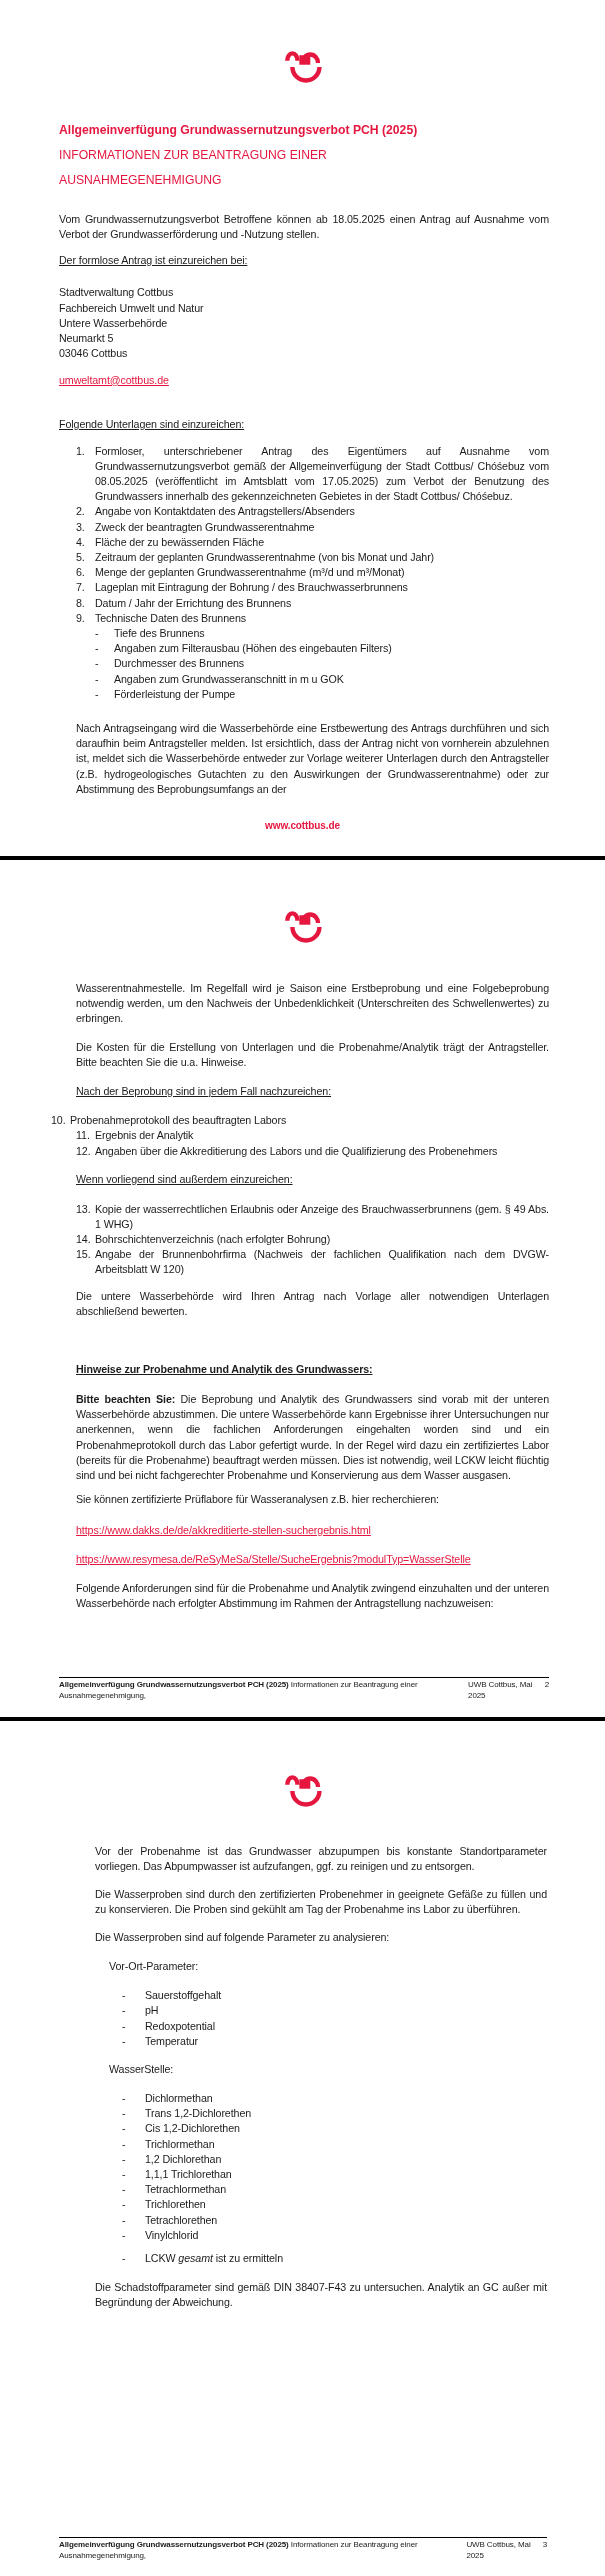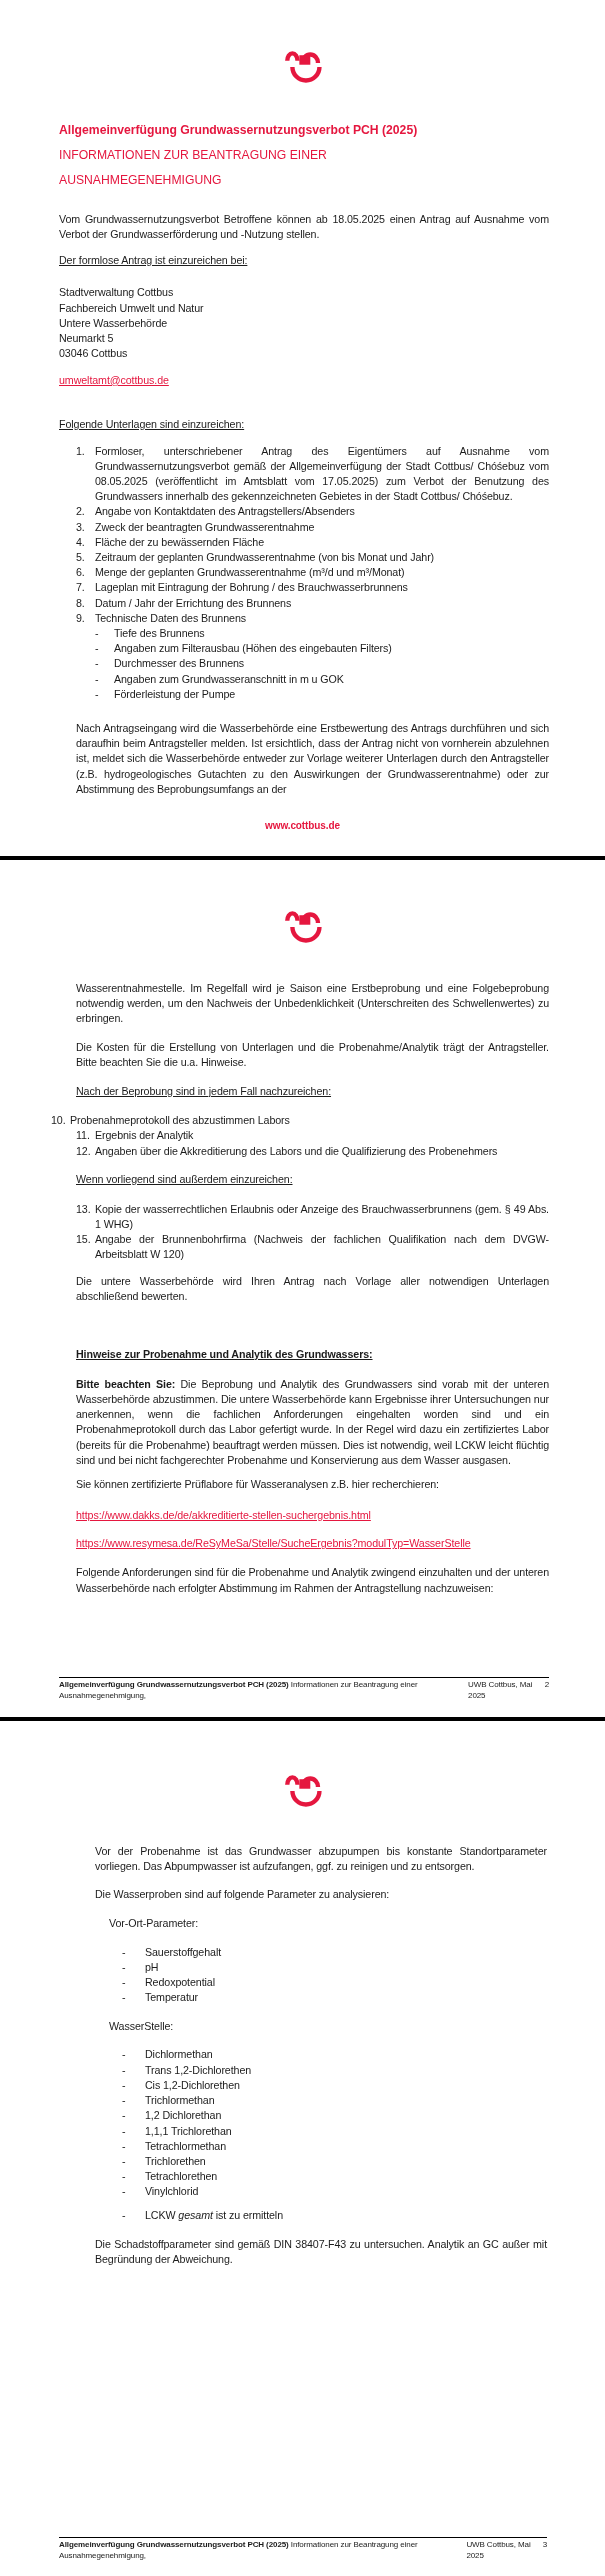--- a/index.html
+++ b/index.html
@@ -145,40 +145,43 @@
 
   <p class="m2 just" style="margin-top:37px;">Wasserentnahmestelle. Im Regelfall wird je Saison eine Erstbeprobung und eine Folgebeprobung notwendig werden, um den Nachweis der Unbedenklichkeit (Unterschreiten des Schwellenwertes) zu erbringen.</p>
 
   <p class="m2 just" style="margin-top:13.7px;">Die Kosten für die Erstellung von Unterlagen und die Probenahme/Analytik trägt der Antragsteller. Bitte beachten Sie die u.a. Hinweise.</p>
 
   <p class="m2 uhead" style="margin-top:13px;">Nach der Beprobung sind in jedem Fall nachzureichen:</p>
 
   <div class="nlist" style="margin-top:14.5px;">
 
       <div class="nitem" style="margin-left:70px;">
-        <span class="num">10.</span><span>Probenahmeprotokoll des abzustimmen Labors</span>
+        <span class="num">10.</span><span>Probenahmeprotokoll des beauftragten Labors</span>
       </div>
 
       <div class="nitem" style="margin-left:95px;">
         <span class="num">11.</span><span>Ergebnis der Analytik</span>
       </div>
 
       <div class="nitem" style="margin-left:95px;">
         <span class="num">12.</span><span>Angaben über die Akkreditierung des Labors und die Qualifizierung des Probenehmers</span>
       </div>
     </div>
 
   <p class="m2 uhead" style="margin-top:13px;">Wenn vorliegend sind außerdem einzureichen:</p>
 
   <div class="nlist" style="margin-top:14.5px;">
 
       <div class="nitem" style="margin-left:95px;">
         <span class="num">13.</span><span>Kopie der wasserrechtlichen Erlaubnis oder Anzeige des Brauchwasserbrunnens (gem. § 49 Abs. 1 WHG)</span>
       </div>
 
+      <div class="nitem" style="margin-left:95px;">
+        <span class="num">14.</span><span>Bohrschichtenverzeichnis (nach erfolgter Bohrung)</span>
+      </div>
 
       <div class="nitem" style="margin-left:95px;">
         <span class="num">15.</span><span>Angabe der Brunnenbohrfirma (Nachweis der fachlichen Qualifikation nach dem DVGW-Arbeitsblatt W 120)</span>
       </div>
     </div>
 
   <p class="m2 just" style="margin-top:11.4px;">Die untere Wasserbehörde wird Ihren Antrag nach Vorlage aller notwendigen Unterlagen abschließend bewerten.</p>
 
   <p class="m2 uhead bold" style="margin-top:43px;">Hinweise zur Probenahme und Analytik des Grundwassers:</p>
 
@@ -210,20 +213,21 @@
     <svg viewBox="0 0 52 52" aria-hidden="true">
       <path d="M4.5 21.5 A7 10 0 0 1 18.5 21.5" fill="none" stroke="#e5173f" stroke-width="6"></path>
       <path d="M25.5 24.5 A10.5 11.5 0 0 1 46.5 24.5" fill="none" stroke="#e5173f" stroke-width="6"></path>
       <rect x="21" y="14" width="15" height="13" fill="#e5173f"></rect>
       <path d="M11.5 30 A18.5 18.5 0 0 0 48.5 30" fill="none" stroke="#e5173f" stroke-width="6"></path>
     </svg>
   </div>
 
   <p class="m3 just" style="margin-top:36px;">Vor der Probenahme ist das Grundwasser abzupumpen bis konstante Standortparameter vorliegen. Das Abpumpwasser ist aufzufangen, ggf. zu reinigen und zu entsorgen.</p>
 
+  <p class="m3 just" style="margin-top:13px;">Die Wasserproben sind durch den zertifizierten Probenehmer in geeignete Gefäße zu füllen und zu konservieren. Die Proben sind gekühlt am Tag der Probenahme ins Labor zu überführen.</p>
 
   <p class="m3" style="margin-top:13px;">Die Wasserproben sind auf folgende Parameter zu analysieren:</p>
 
   <p style="margin:13.7px 58px 0 109px;">Vor-Ort-Parameter:</p>
 
   <div class="dlist" style="margin-top:13.7px;">
 
   <div class="ditem">Sauerstoffgehalt</div>
       <div class="ditem">pH</div>
       <div class="ditem">Redoxpotential</div>

